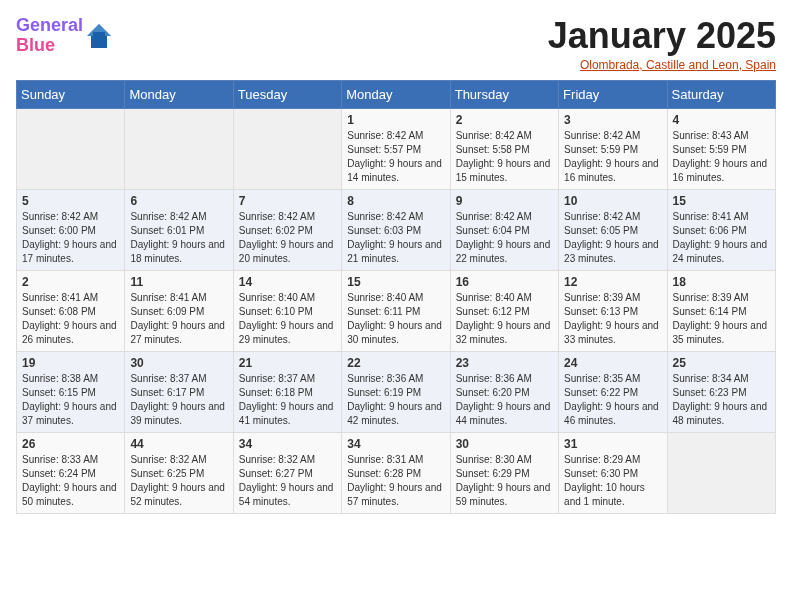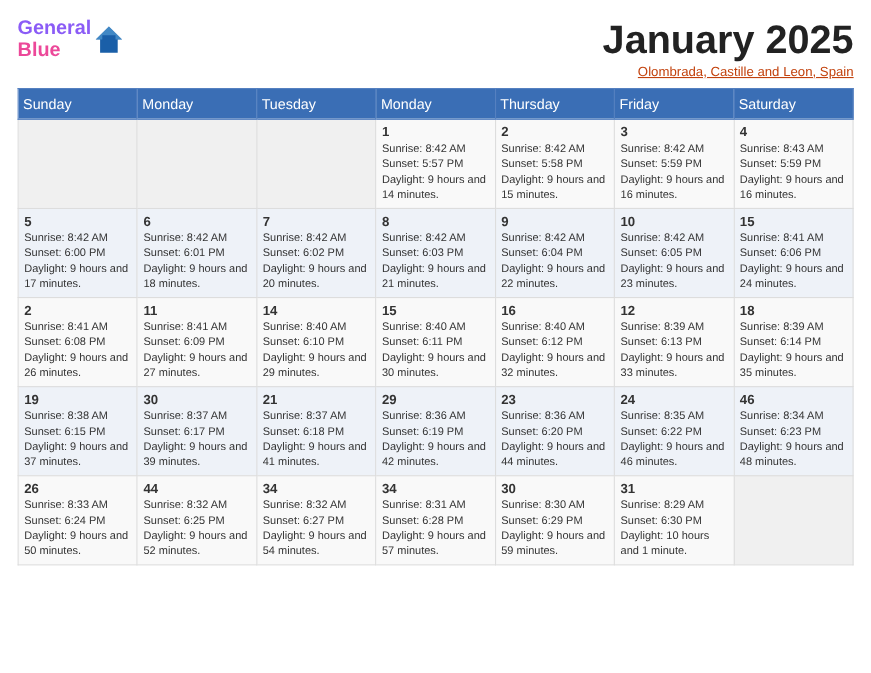--- a/index.html
+++ b/index.html
@@ -221,33 +221,33 @@
         </td>
         <td>
           <span class="day-number">30</span>
           <div class="cell-info">Sunrise: 8:37 AM<br>Sunset: 6:17 PM<br>Daylight: 9 hours and 39 minutes.</div>
         </td>
         <td>
           <span class="day-number">21</span>
           <div class="cell-info">Sunrise: 8:37 AM<br>Sunset: 6:18 PM<br>Daylight: 9 hours and 41 minutes.</div>
         </td>
         <td>
-          <span class="day-number">29</span>
+          <span class="day-number">22</span>
           <div class="cell-info">Sunrise: 8:36 AM<br>Sunset: 6:19 PM<br>Daylight: 9 hours and 42 minutes.</div>
         </td>
         <td>
           <span class="day-number">23</span>
           <div class="cell-info">Sunrise: 8:36 AM<br>Sunset: 6:20 PM<br>Daylight: 9 hours and 44 minutes.</div>
         </td>
         <td>
           <span class="day-number">24</span>
           <div class="cell-info">Sunrise: 8:35 AM<br>Sunset: 6:22 PM<br>Daylight: 9 hours and 46 minutes.</div>
         </td>
         <td>
-          <span class="day-number">46</span>
+          <span class="day-number">25</span>
           <div class="cell-info">Sunrise: 8:34 AM<br>Sunset: 6:23 PM<br>Daylight: 9 hours and 48 minutes.</div>
         </td>
       </tr>
       <tr>
         <td>
           <span class="day-number">26</span>
           <div class="cell-info">Sunrise: 8:33 AM<br>Sunset: 6:24 PM<br>Daylight: 9 hours and 50 minutes.</div>
         </td>
         <td>
           <span class="day-number">44</span>

